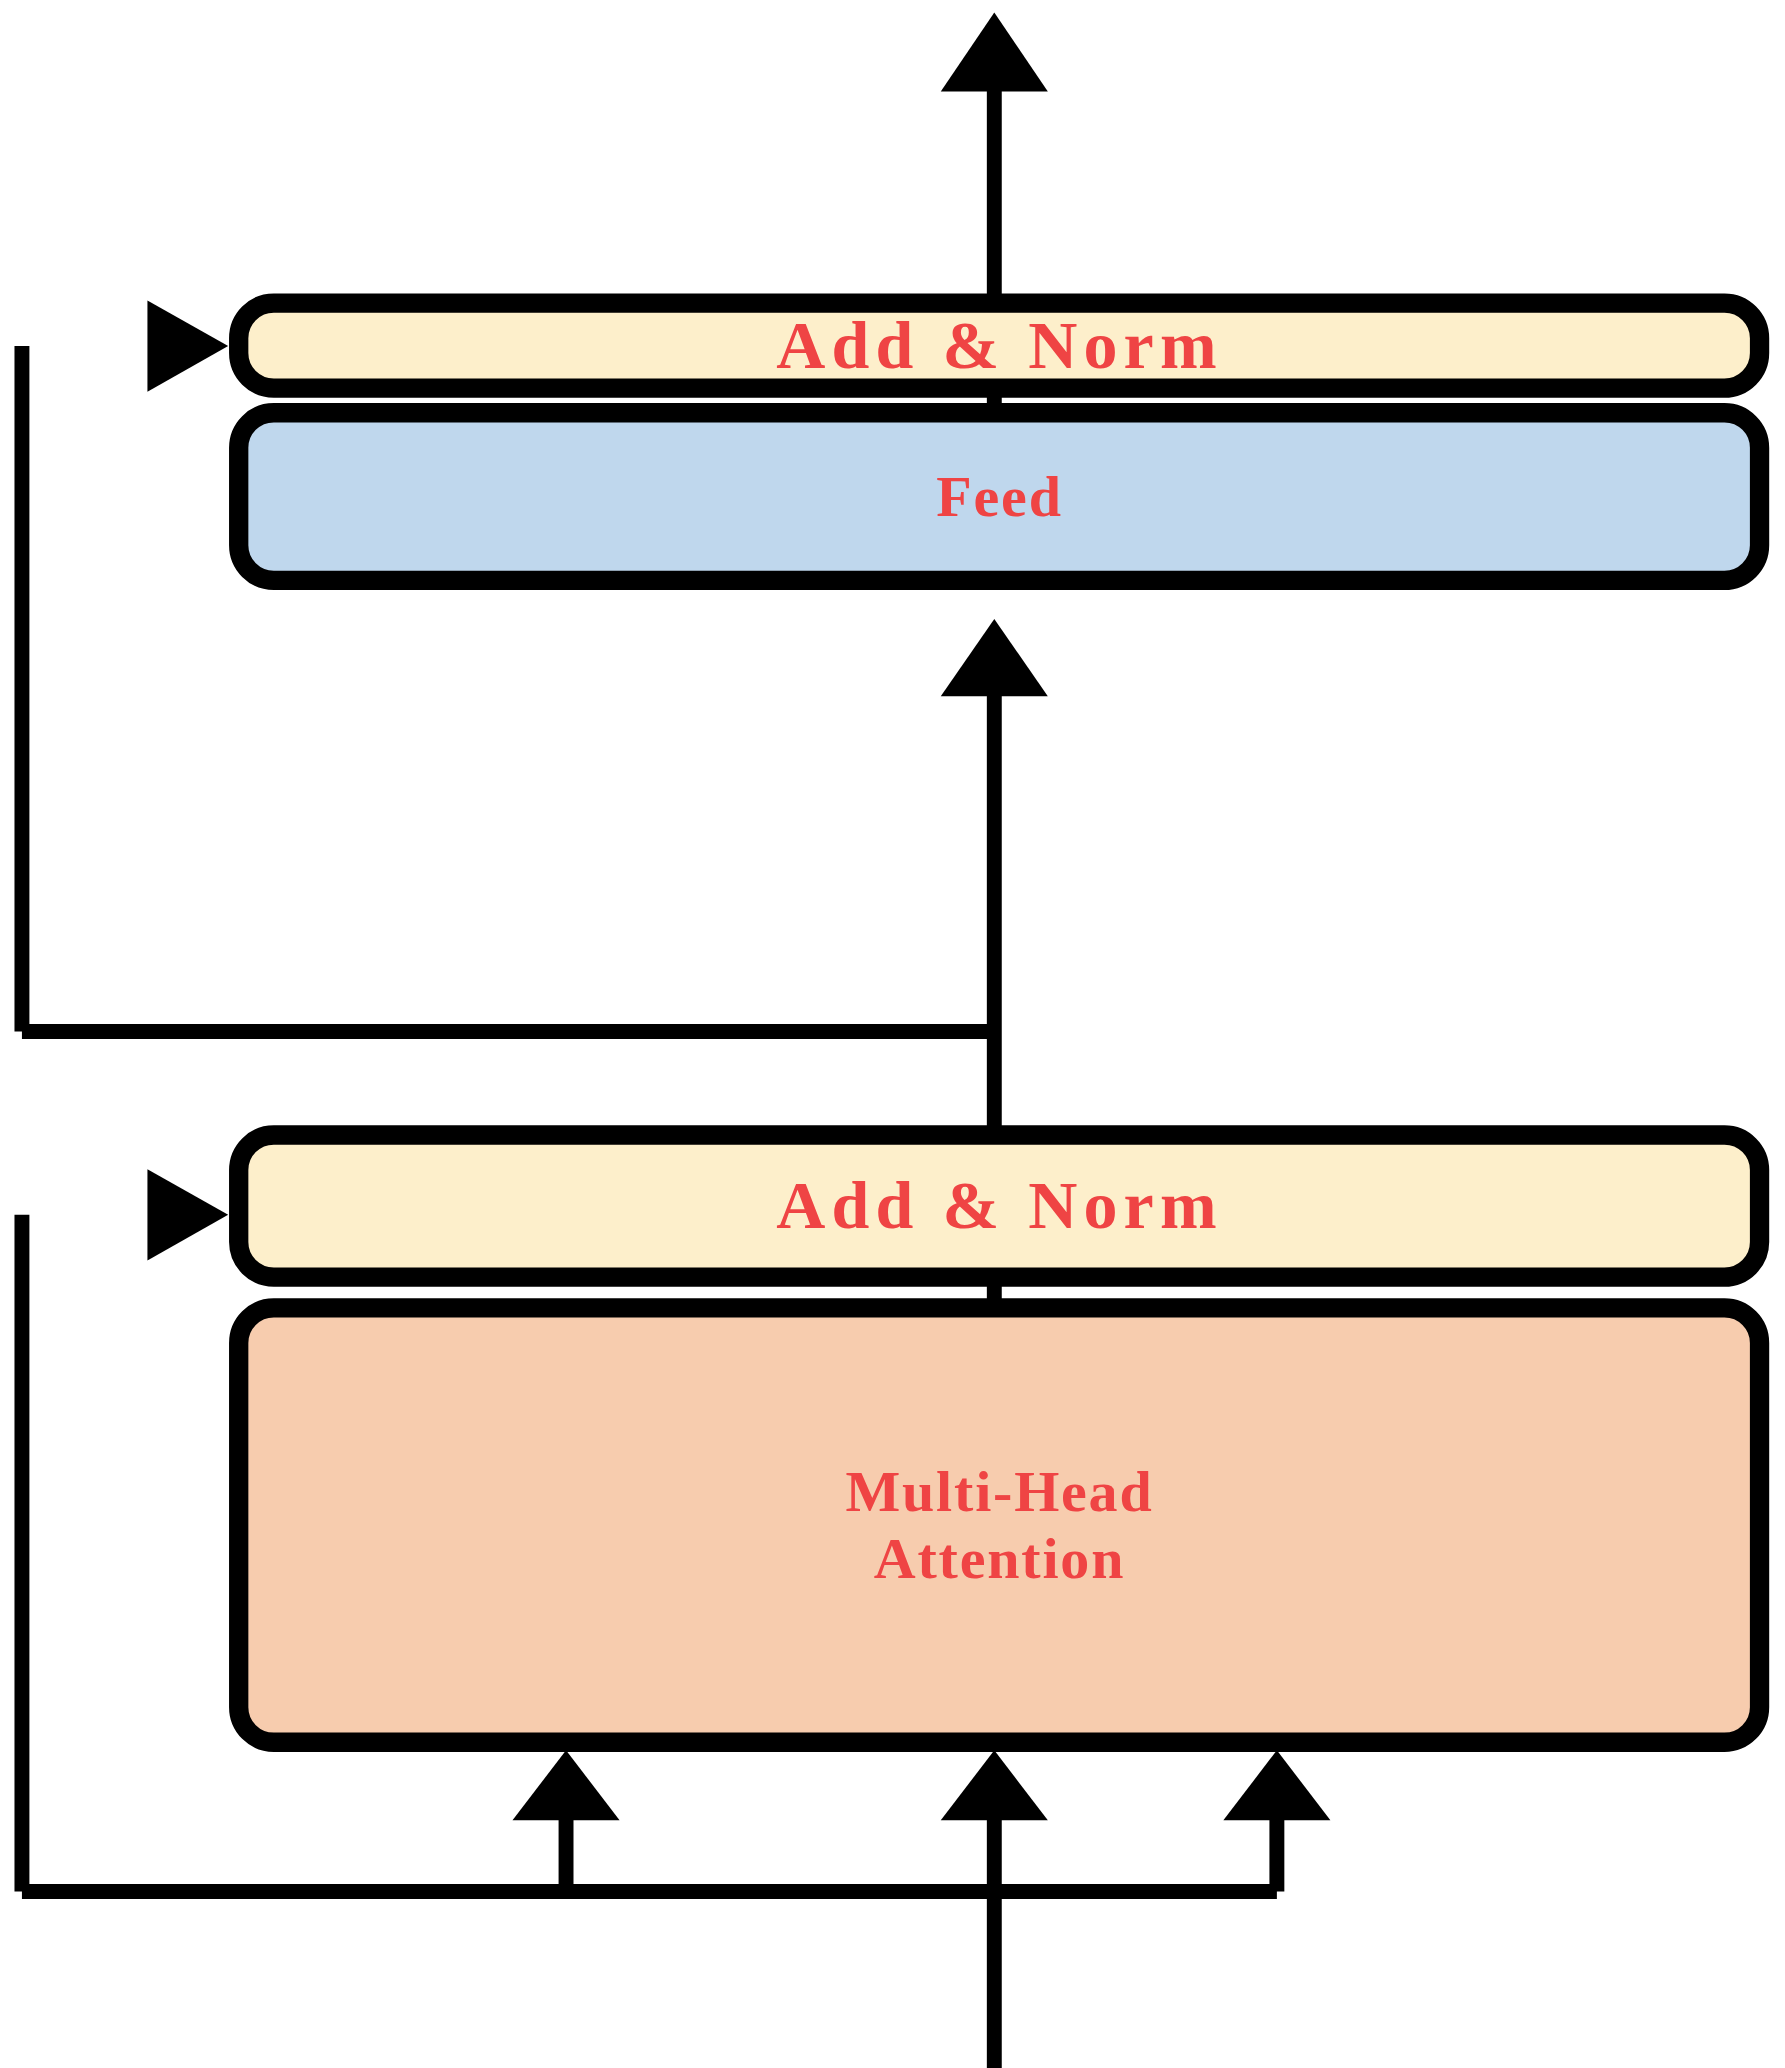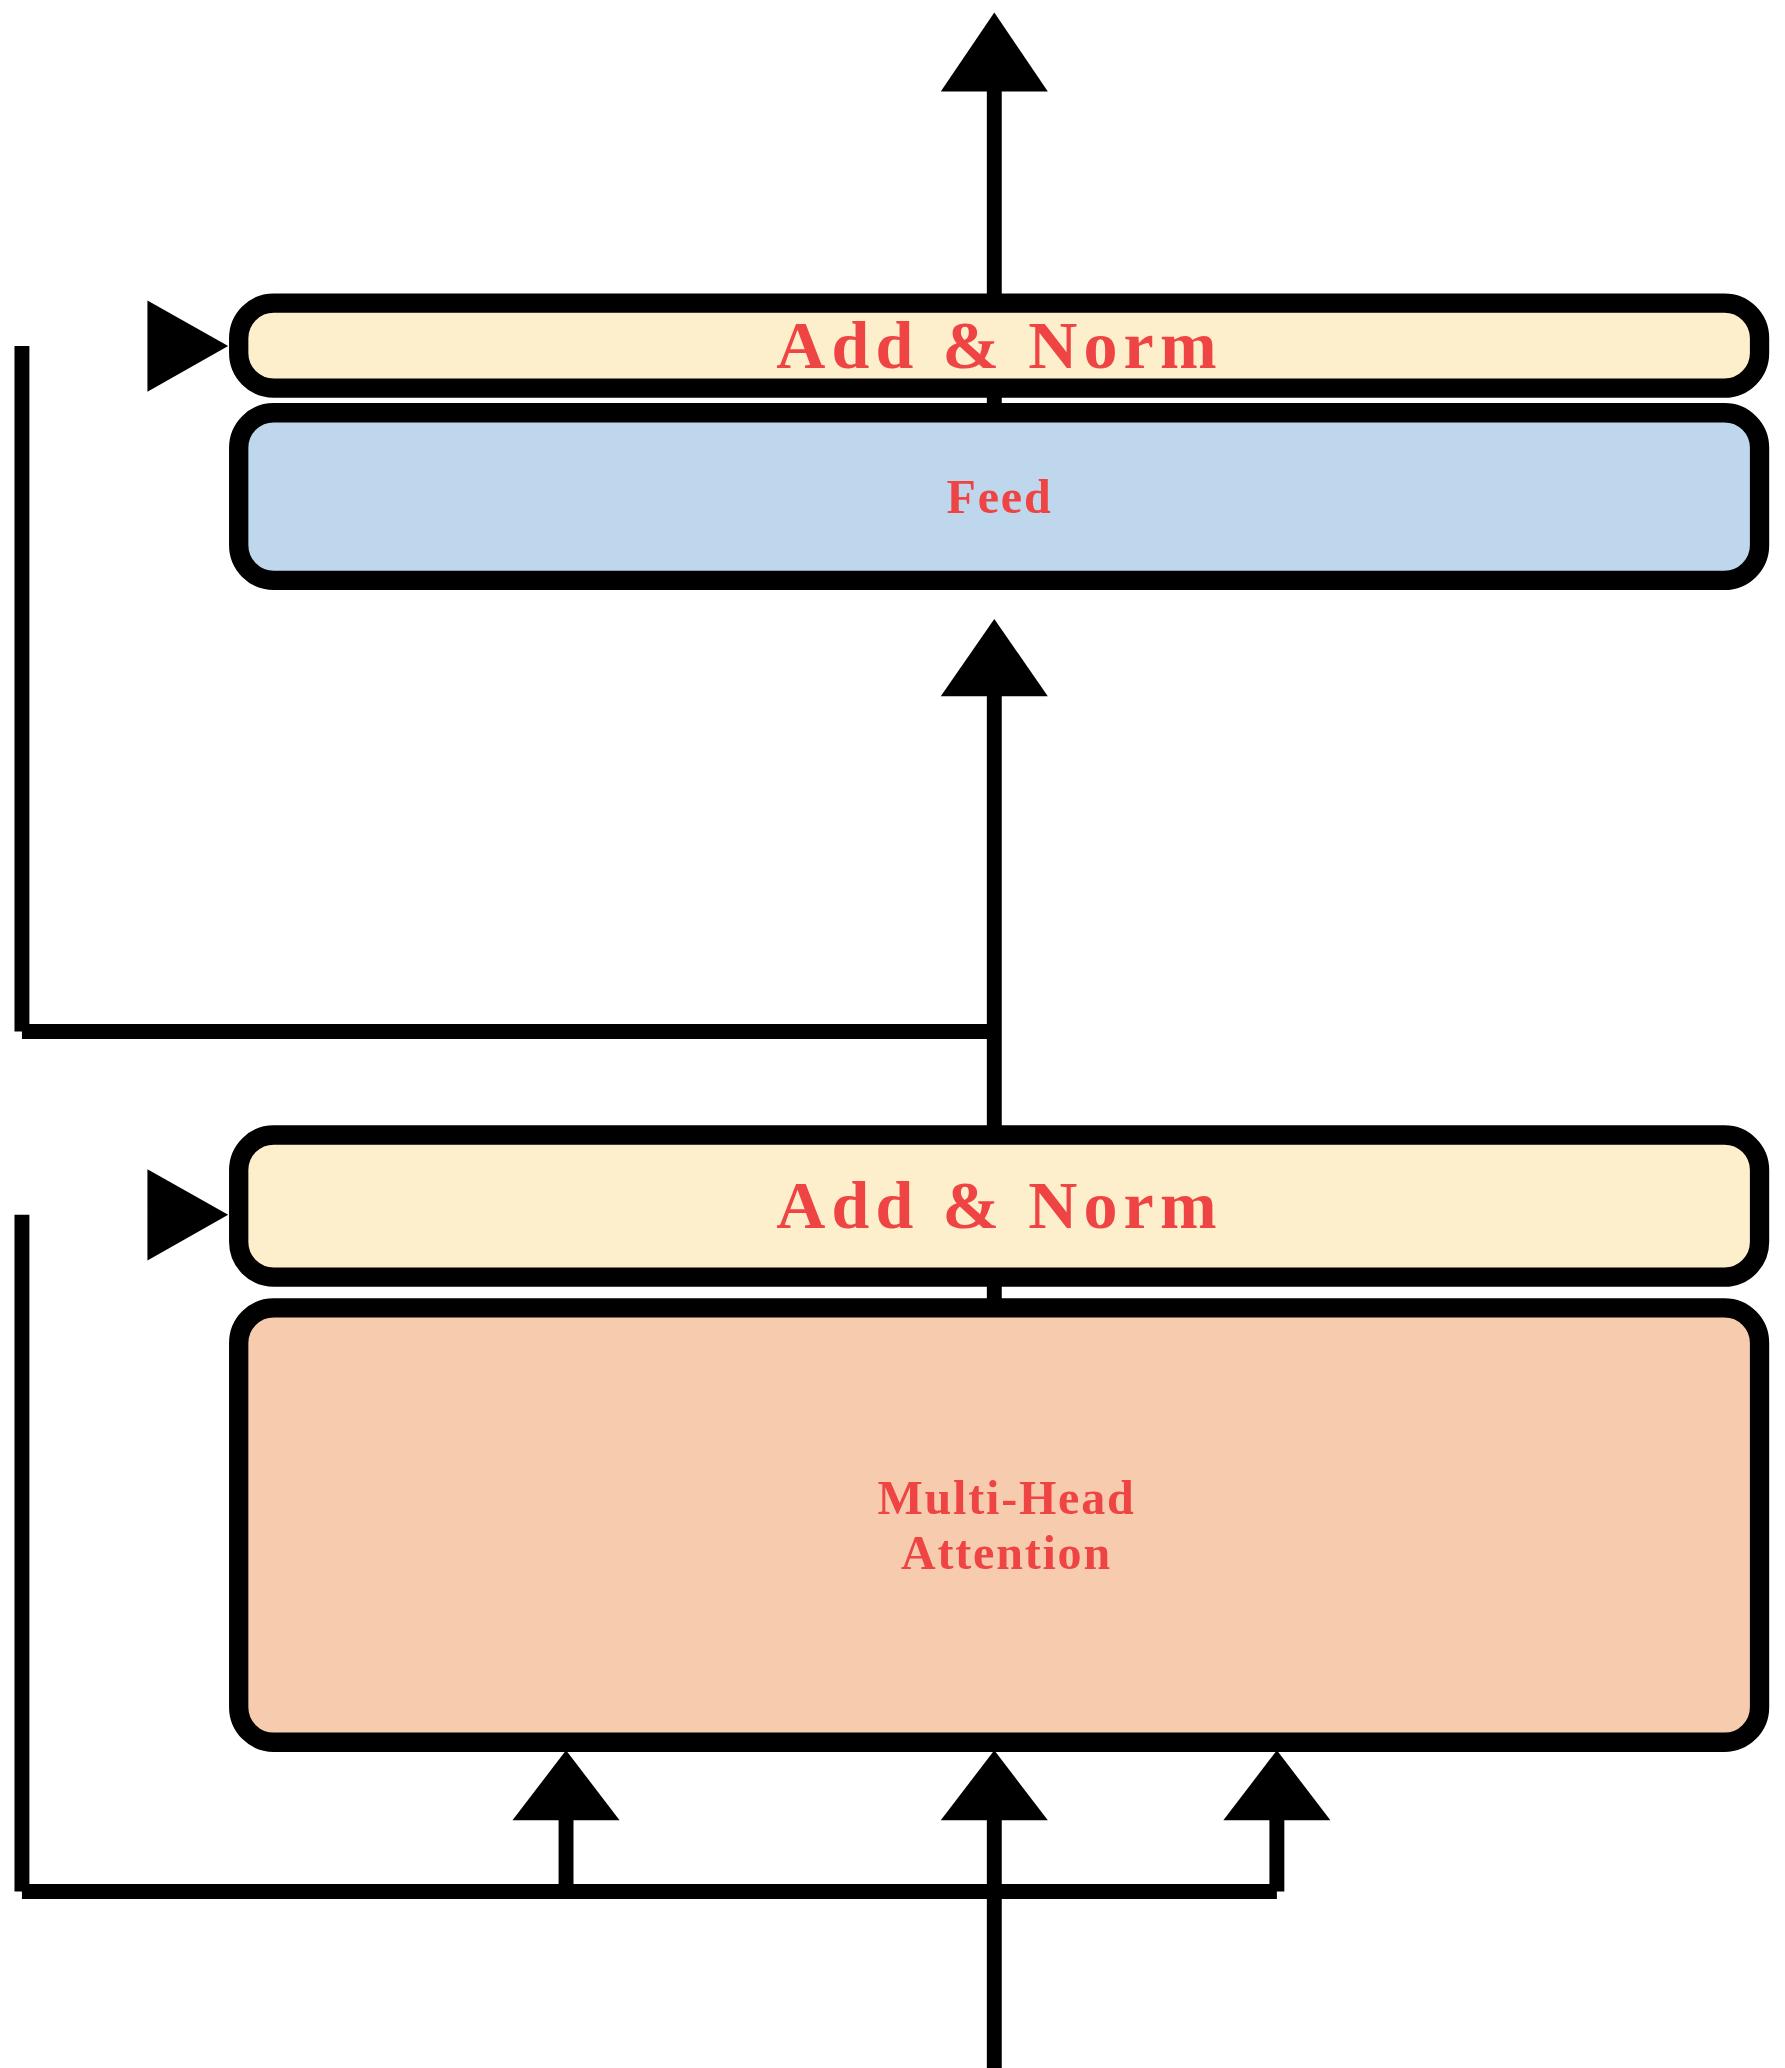--- a/index.html
+++ b/index.html
@@ -11,21 +11,21 @@
     display:flex;align-items:center;justify-content:center;
     flex-direction:column;
     text-align:center;
     color:#ef4444;
     font-family:"Liberation Serif",serif;
     font-weight:bold;
     pointer-events:none;
     line-height:1.14;
   }
   .lbl-an{font-size:68px;letter-spacing:6.1px;}
-  .lbl-blk{font-size:48px;letter-spacing:1.8px;}
+  .lbl-blk{font-size:58px;letter-spacing:1.8px;}
   .lbl-blk span{display:block;}
 </style>
 </head>
 <body>
 
 <div id="stage">
 
   <svg viewBox="0 0 2034 2357" xmlns="http://www.w3.org/2000/svg">
 
     <defs>
@@ -85,19 +85,19 @@
   </svg>
 
   <div class="node-label lbl-an" style="left:239px;top:303px;width:1521px;height:85px;">Add &amp; Norm</div>
 
   <div class="node-label lbl-blk" style="left:239px;top:413px;width:1521px;height:168px;">
     <span>Feed</span>
   </div>
 
   <div class="node-label lbl-an" style="left:239px;top:1135px;width:1521px;height:142px;">Add &amp; Norm</div>
 
-  <div class="node-label lbl-blk" style="left:246px;top:1308px;width:1521px;height:435px;">
+  <div class="node-label lbl-blk" style="left:239px;top:1308px;width:1521px;height:435px;">
     <span>Multi-Head</span>
     <span>Attention</span>
   </div>
 
 </div>
 
 
 </body></html>

